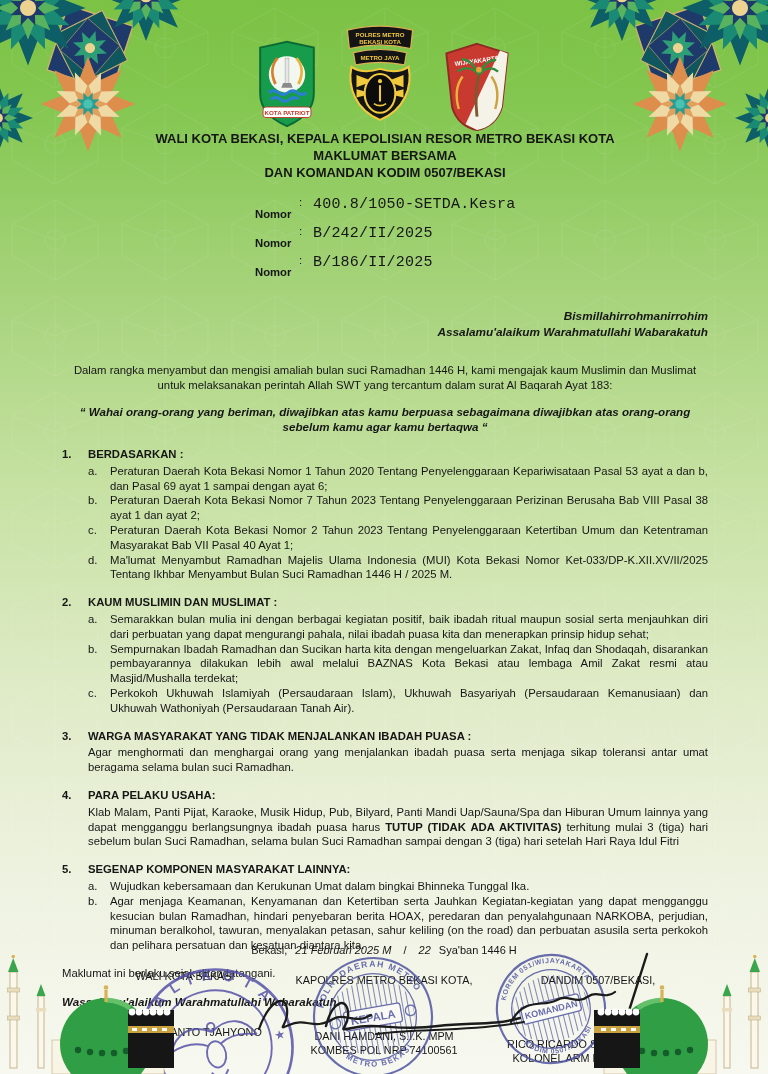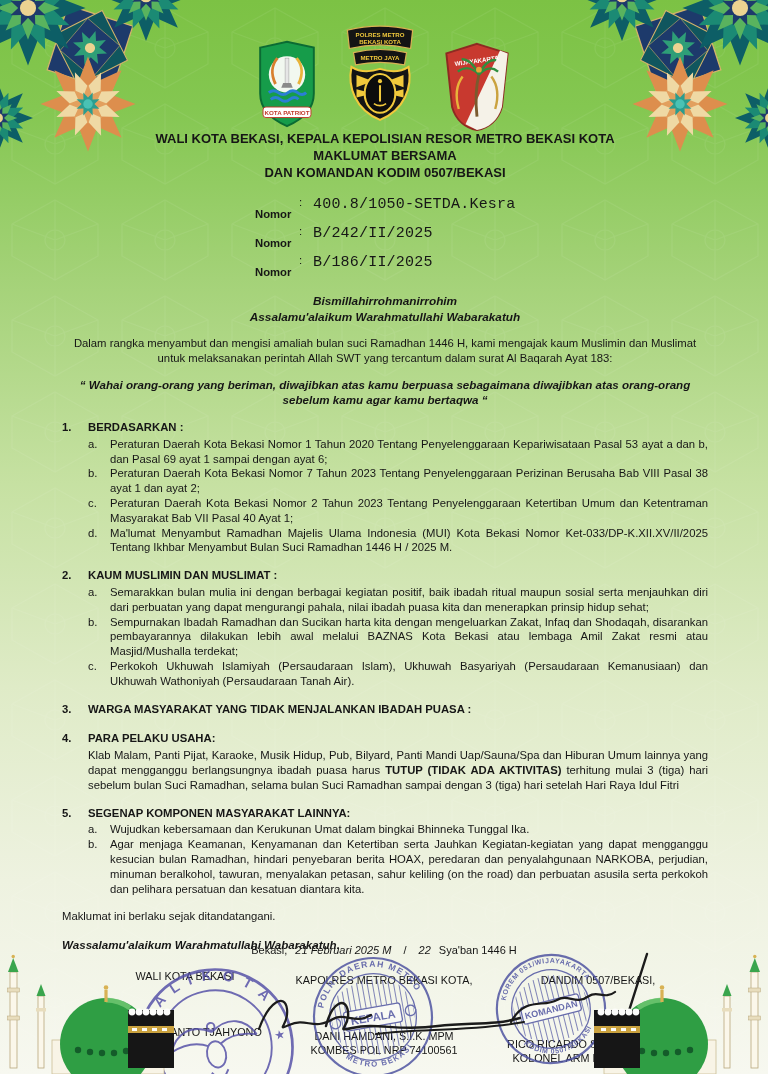--- a/index.html
+++ b/index.html
@@ -17,21 +17,21 @@
   .mosque.br{right:0;transform:scaleX(-1);}
   .logos{position:absolute;top:24px;left:0;width:768px;display:flex;justify-content:center;align-items:flex-start;gap:22px;}
   .logo-bekasi{margin-top:14px;} .logo-kodim{margin-top:16px;}
   .content{position:absolute;top:130px;left:62px;width:646px;font-size:11.3px;line-height:1.31;}
   .title{ text-align:center;font-weight:bold;font-size:13px;line-height:1.32;}
   .nomor{margin:13px 0 0 193px;}
   .nomor-row{display:flex;line-height:1.5;}
   .nomor-label{font-weight:bold;width:44px;margin-top:12px;}
   .nomor-colon{width:14px;}
   .nomor-value{font-family:Liberation Mono, monospace;font-size:15px;letter-spacing:0.2px;}
-  .bismillah{margin-top:13px;text-align:center;font-weight:bold;font-style:italic;font-size:11.8px;line-height:1.35;}
+  .bismillah{margin-top:28px;text-align:right;font-weight:bold;font-style:italic;font-size:11.8px;line-height:1.35;}
   .intro{margin-top:10px;text-align:center;}
   .quote{margin-top:11px;text-align:center;font-weight:bold;font-style:italic;font-size:11.6px;}
   .sec{display:flex;margin-top:13px;}
   .sec-num{width:26px;font-weight:bold;flex:none;}
   .sec-body{flex:1;}
   .sec-head{font-weight:bold;margin-bottom:2px;}
   .item{display:flex;}
   .item-letter{width:22px;flex:none;}
   .item-text{flex:1;text-align:justify;}
   .sec-para{text-align:justify;}
@@ -222,21 +222,21 @@
         <span class="nomor-colon">:</span>
         <span class="nomor-value">B/186/II/2025</span>
       </div>
     </div>
 
     <div class="bismillah">
       <div>Bismillahirrohmanirrohim</div>
       <div>Assalamu'alaikum Warahmatullahi Wabarakatuh</div>
     </div>
 
-    <p class="intro" style="margin:10px 0 0 0;">Dalam rangka menyambut dan mengisi amaliah bulan suci Ramadhan 1446 H, kami mengajak kaum Muslimin dan Muslimat untuk melaksanakan perintah Allah SWT yang tercantum dalam surat Al Baqarah Ayat 183:</p>
+    <p class="intro" style="margin:22px 0 0 0;">Dalam rangka menyambut dan mengisi amaliah bulan suci Ramadhan 1446 H, kami mengajak kaum Muslimin dan Muslimat untuk melaksanakan perintah Allah SWT yang tercantum dalam surat Al Baqarah Ayat 183:</p>
 
     <p class="quote" style="margin:11px 0 0 0;">“ Wahai orang-orang yang beriman, diwajibkan atas kamu berpuasa sebagaimana diwajibkan atas orang-orang sebelum kamu agar kamu bertaqwa “</p>
 
     <div class="sec">
       <div class="sec-num">1.</div>
       <div class="sec-body">
         <div class="sec-head">BERDASARKAN :</div>
         <div class="item">
           <div class="item-letter">a.</div>
           <div class="item-text">Peraturan Daerah Kota Bekasi Nomor 1 Tahun 2020 Tentang Penyelenggaraan Kepariwisataan Pasal 53 ayat a dan b, dan Pasal 69 ayat 1 sampai dengan ayat 6;</div>
@@ -272,20 +272,21 @@
           <div class="item-letter">c.</div>
           <div class="item-text">Perkokoh Ukhuwah Islamiyah (Persaudaraan Islam), Ukhuwah Basyariyah (Persaudaraan Kemanusiaan) dan Ukhuwah Wathoniyah (Persaudaraan Tanah Air).</div>
         </div>
       </div>
     </div>
 
     <div class="sec">
       <div class="sec-num">3.</div>
       <div class="sec-body">
         <div class="sec-head">WARGA MASYARAKAT YANG TIDAK MENJALANKAN IBADAH PUASA :</div>
+        <div class="sec-para">Agar menghormati dan menghargai orang yang menjalankan ibadah puasa serta menjaga sikap toleransi antar umat beragama selama bulan suci Ramadhan.</div>
       </div>
     </div>
 
     <div class="sec">
       <div class="sec-num">4.</div>
       <div class="sec-body">
         <div class="sec-head">PARA PELAKU USAHA:</div>
         <div class="sec-para"><span>Klab Malam, Panti Pijat, Karaoke, Musik Hidup, Pub, Bilyard, Panti Mandi Uap/Sauna/Spa dan Hiburan Umum lainnya yang dapat mengganggu berlangsungnya ibadah puasa harus </span><b>TUTUP (TIDAK ADA AKTIVITAS)</b><span> terhitung mulai 3 (tiga) hari sebelum bulan Suci Ramadhan, selama bulan Suci Ramadhan sampai dengan 3 (tiga) hari setelah Hari Raya Idul Fitri</span></div>
       </div>
     </div>

